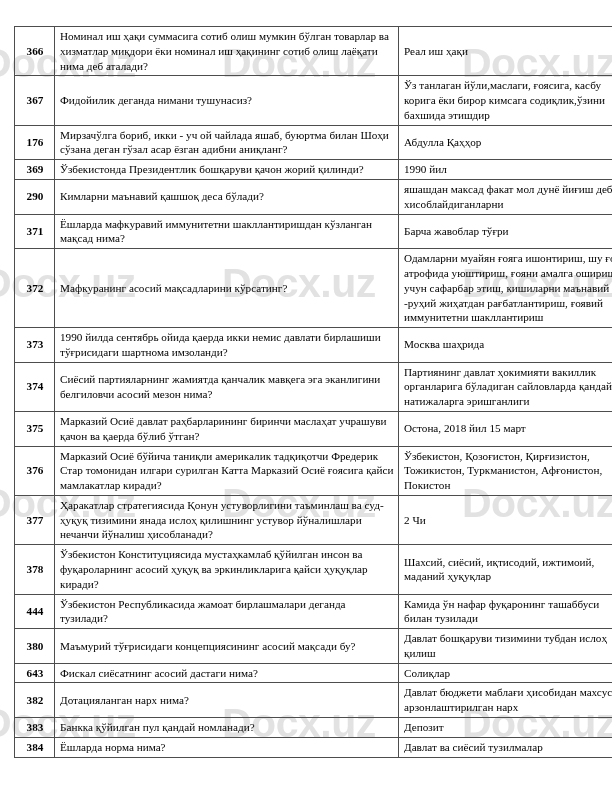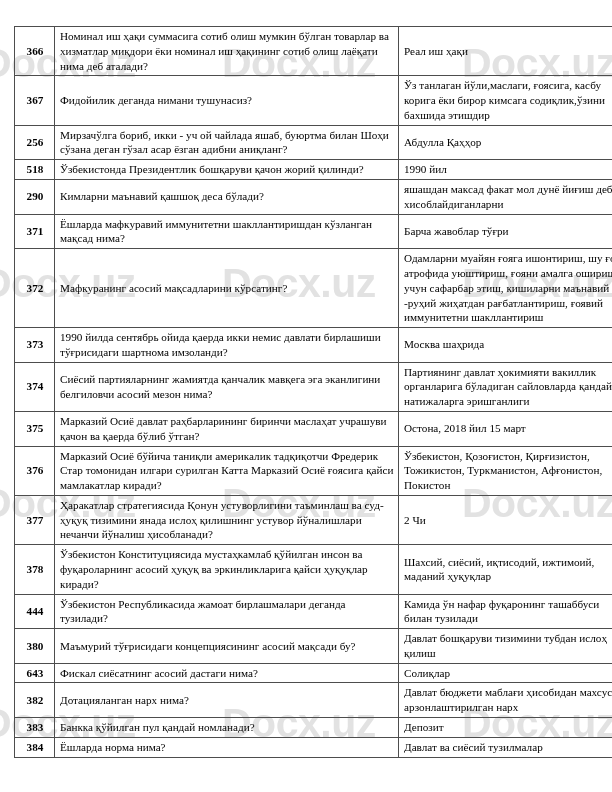--- a/index.html
+++ b/index.html
@@ -119,32 +119,32 @@
           </td>
           <td class="col-q">
             <span class="cell-text">Фидойилик деганда нимани тушунасиз?</span>
           </td>
           <td class="col-a">
             <span class="cell-text">Ўз танлаган йўли,маслаги, ғоясига, касбу корига ёки бирор кимсага содиқлик,ўзини бахшида этишдир</span>
           </td>
         </tr>
         <tr>
           <td class="col-num">
-            <span class="cell-text">256</span>
+            <span class="cell-text">176</span>
           </td>
           <td class="col-q">
             <span class="cell-text">Мирзачўлга бориб, икки - уч ой чайлада яшаб, буюртма билан Шоҳи сўзана деган гўзал асар ёзган адибни аниқланг?</span>
           </td>
           <td class="col-a">
             <span class="cell-text">Абдулла Қаҳҳор</span>
           </td>
         </tr>
         <tr>
           <td class="col-num">
-            <span class="cell-text">518</span>
+            <span class="cell-text">369</span>
           </td>
           <td class="col-q">
             <span class="cell-text">Ўзбекистонда Президентлик бошқаруви қачон жорий қилинди?</span>
           </td>
           <td class="col-a">
             <span class="cell-text">1990 йил</span>
           </td>
         </tr>
         <tr>
           <td class="col-num">

